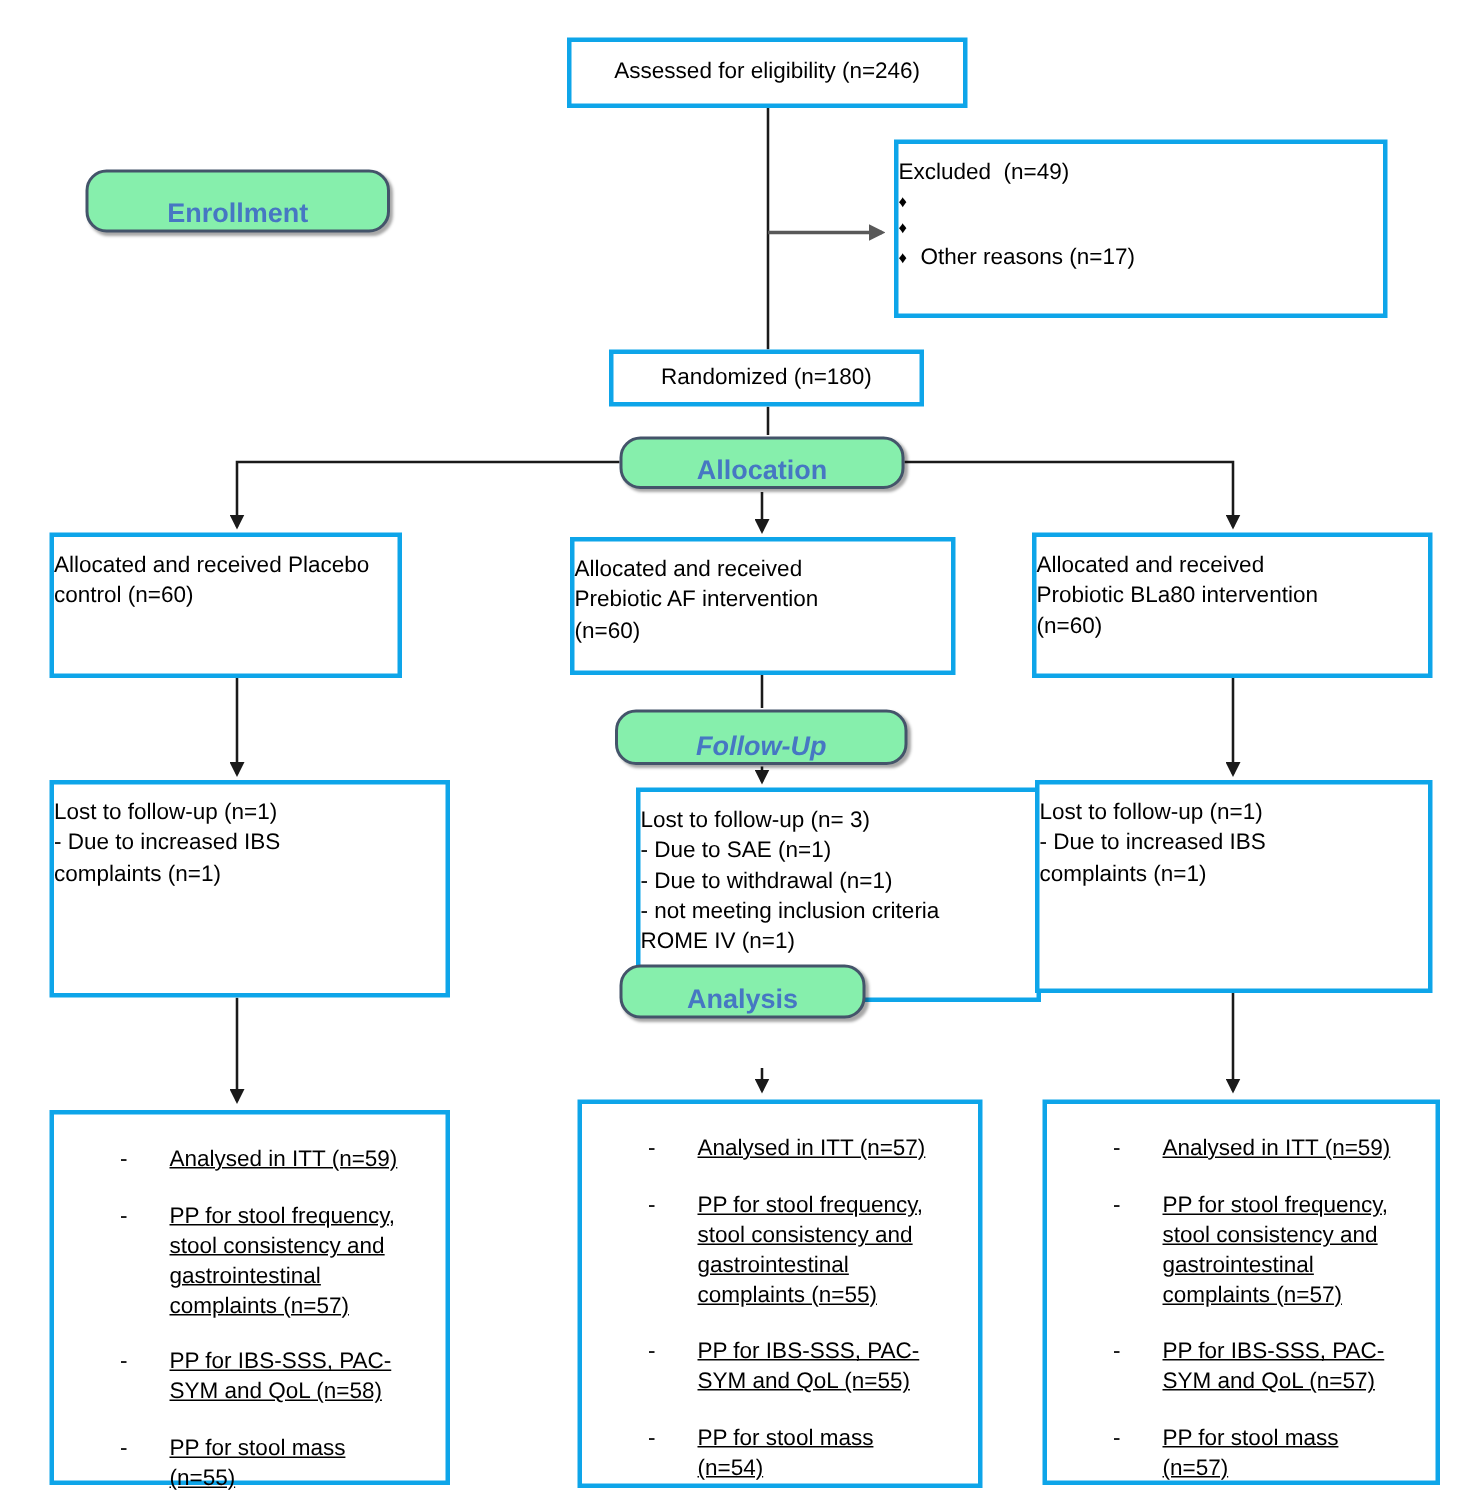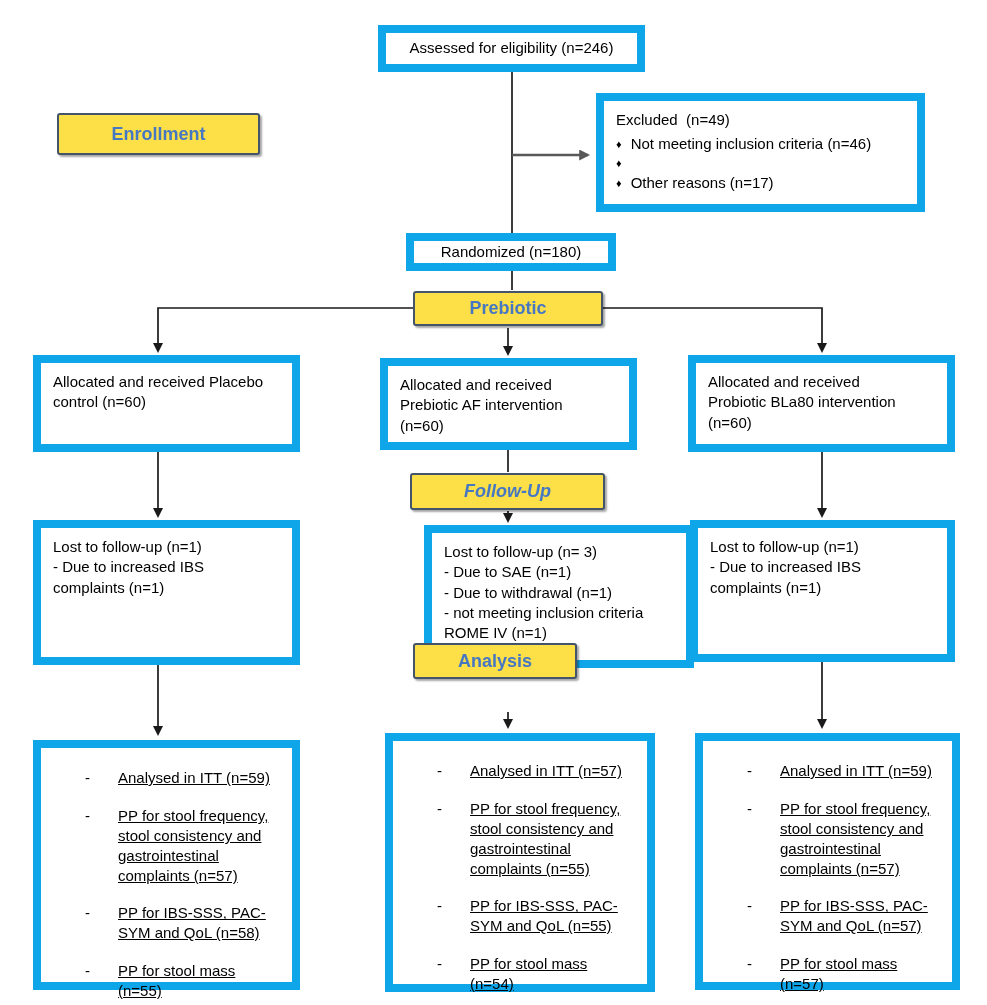--- a/index.html
+++ b/index.html
@@ -5,37 +5,37 @@
   html,body{margin:0;padding:0;background:#ffffff;}
   body{
     position:relative;
     width:987px;height:1005px;
     font-family:"Liberation Sans","DejaVu Sans",sans-serif;
     color:#000;
   }
   .box{
     position:absolute;
     background:#fff;
-    border:8px solid #0ea5e9;
+    border:3px solid #0ea5e9;
     box-sizing:border-box;
     font-size:15px;
     line-height:1.35;
   }
   .box.center{
     display:flex;align-items:center;justify-content:center;text-align:center;
   }
-  .box.pad{padding:9px 12px;}
+  .box.pad{padding:9px 0;}
   .prewrap{white-space:pre-line;}
   .pill{
     position:absolute;
-    background:#fde047;
+    background:#86efac;
     border:2px solid #44546a;
-    border-radius:3px;
+    border-radius:14px;
     box-sizing:border-box;
-    display:flex;align-items:center;justify-content:center;
+    display:flex;align-items:flex-end;justify-content:center;
     font-weight:bold;
     font-size:18px;
     color:#4677c3;
     box-shadow:2px 2px 2px rgba(0,0,0,0.35);
   }
   .ex-title{margin-bottom:3px;}
   .ex-item{display:flex;align-items:baseline;gap:9px;line-height:1.5;}
   .ex-item .diamond{font-size:11px;flex:none;transform:translateY(-1px);}
   .ana-list{padding:20px 8px 0 44px;display:flex;flex-direction:column;gap:18px;}
   .li{display:flex;}
@@ -76,40 +76,39 @@
 </div>
 
 <div class="pill" style="left:57px;top:113px;width:203px;height:42px;">
   <span>Enrollment</span>
 </div>
 
 <div class="box pad" style="left:596px;top:93px;width:329px;height:119px;">
   <div class="ex-title">Excluded&nbsp; (n=49)</div>
   <div class="ex-item">
     <span class="diamond">♦</span>
-    <span>Not meeting inclusion criteria (n=46)</span>
   </div>
   <div class="ex-item">
     <span class="diamond">♦</span>
   </div>
   <div class="ex-item">
     <span class="diamond">♦</span>
     <span>Other reasons (n=17)</span>
   </div>
 </div>
 
 <div class="box center" style="left:406px;top:233px;width:210px;height:38px;">
   <span>Randomized (n=180)</span>
 </div>
 
 <div class="pill" style="left:413px;top:291px;width:190px;height:35px;">
-  <span>Prebiotic</span>
-</div>
-
-<div class="box pad" style="left:33px;top:355px;width:267px;height:97px;">
+  <span>Allocation</span>
+</div>
+
+<div class="box pad" style="left:33px;top:355px;width:235px;height:97px;">
   <span class="prewrap">Allocated and received Placebo
 control (n=60)</span>
 </div>
 <div class="box pad" style="left:380px;top:358px;width:257px;height:92px;">
   <span class="prewrap">Allocated and received
 Prebiotic AF intervention
 (n=60)</span>
 </div>
 <div class="box pad" style="left:688px;top:355px;width:267px;height:97px;">
   <span class="prewrap">Allocated and received

